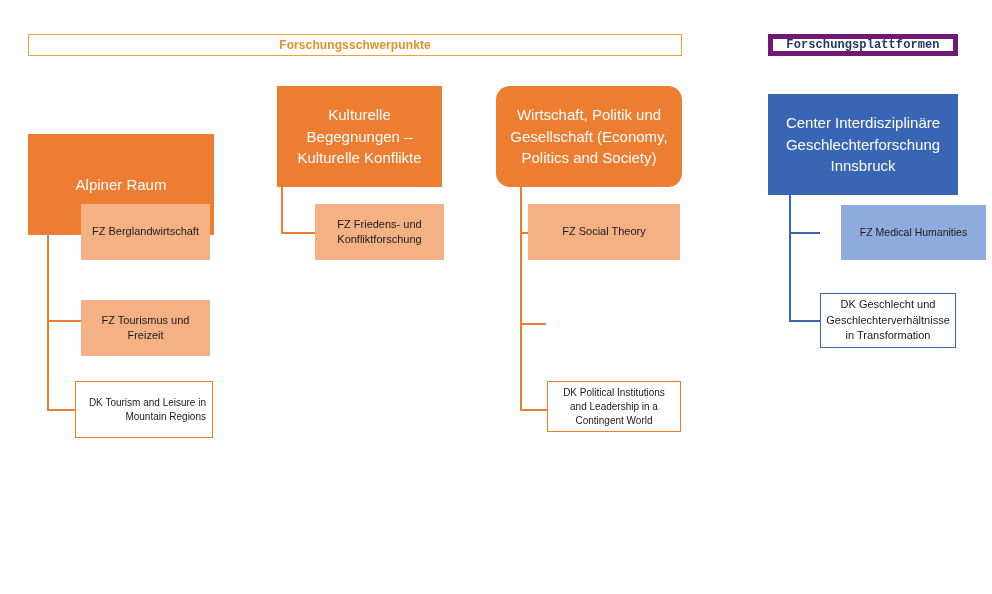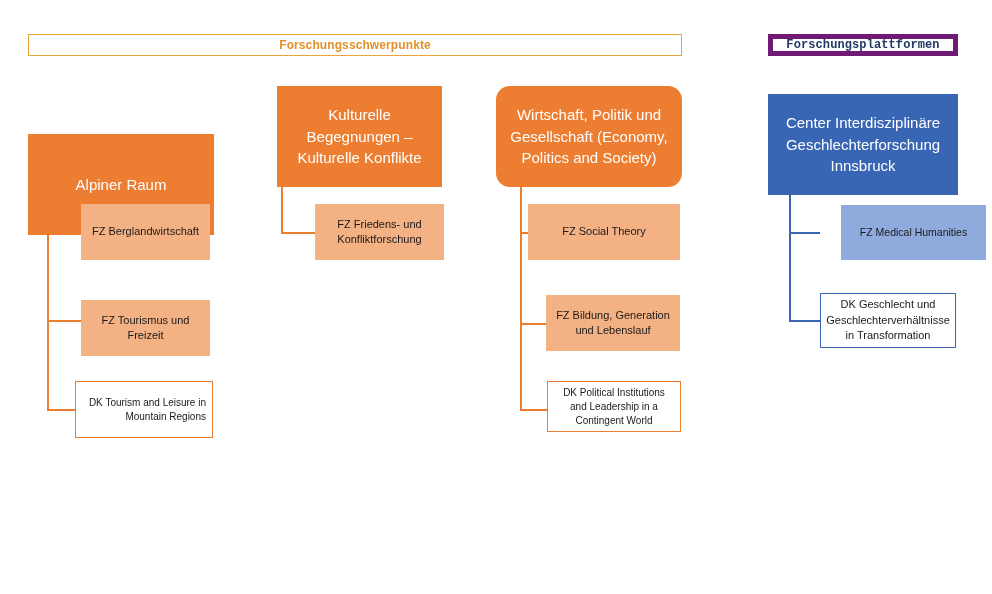--- a/index.html
+++ b/index.html
@@ -137,21 +137,20 @@
   <div class="child-box fz-orange" style="left:315px; top:204px; width:129px; height:56px;">FZ Friedens- und Konfliktforschung</div>
 
   <div class="top-box top-orange" style="left:496px; top:86px; width:186px; height:101px;border-radius:14px;">Wirtschaft, Politik und Gesellschaft (Economy, Politics and Society)</div>
 
   <div class="v-line-orange" style="left:520px; top:187px; height:222px;"></div>
   <div class="h-line-orange" style="left:520px; top:232px; width:26px;"></div>
   <div class="h-line-orange" style="left:520px; top:323px; width:26px;"></div>
   <div class="h-line-orange" style="left:520px; top:409px; width:27px;"></div>
 
   <div class="child-box fz-orange" style="left:528px; top:204px; width:152px; height:56px;">FZ Social Theory</div>
-  <div class="child-box fz-orange" style="left:546px; top:295px; width:134px; height:56px;">FZ Bildung, Generation und Lebenslauf</div>
   <div class="child-box dk-orange" style="left:547px; top:381px; width:134px; height:51px;">DK Political Institutions and Leadership in a Contingent World</div>
 
   <div class="top-box top-blue" style="left:768px; top:94px; width:190px; height:101px;">Center Interdisziplinäre Geschlechterforschung Innsbruck</div>
 
   <div class="v-line-blue" style="left:789px; top:187px; height:134px;"></div>
   <div class="h-line-blue" style="left:789px; top:232px; width:31px;"></div>
   <div class="h-line-blue" style="left:789px; top:320px; width:31px;"></div>
 
   <div class="child-box fz-blue" style="left:806px; top:205px; width:145px; height:55px;margin-left:35px;">FZ Medical Humanities</div>
   <div class="child-box dk-blue" style="left:820px; top:293px; width:136px; height:55px;">DK Geschlecht und Geschlechterverhältnisse in Transformation</div>

